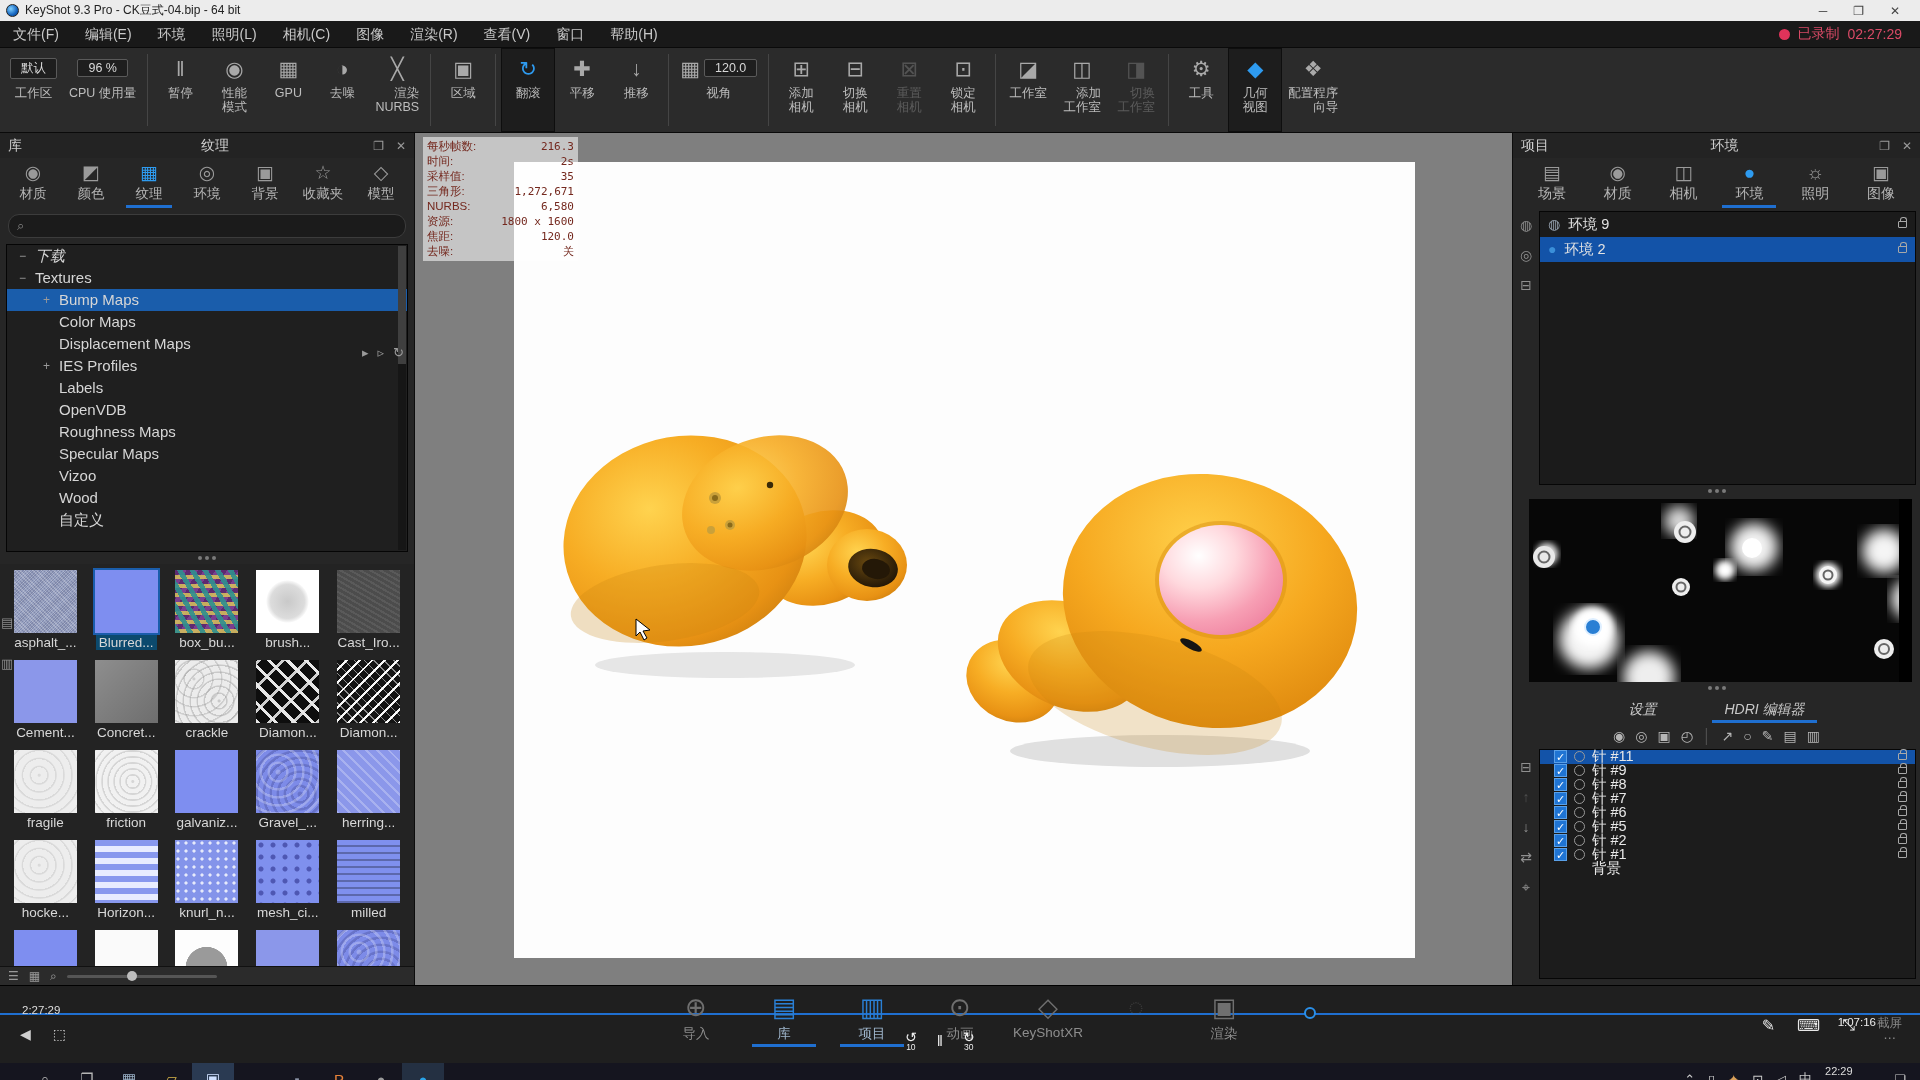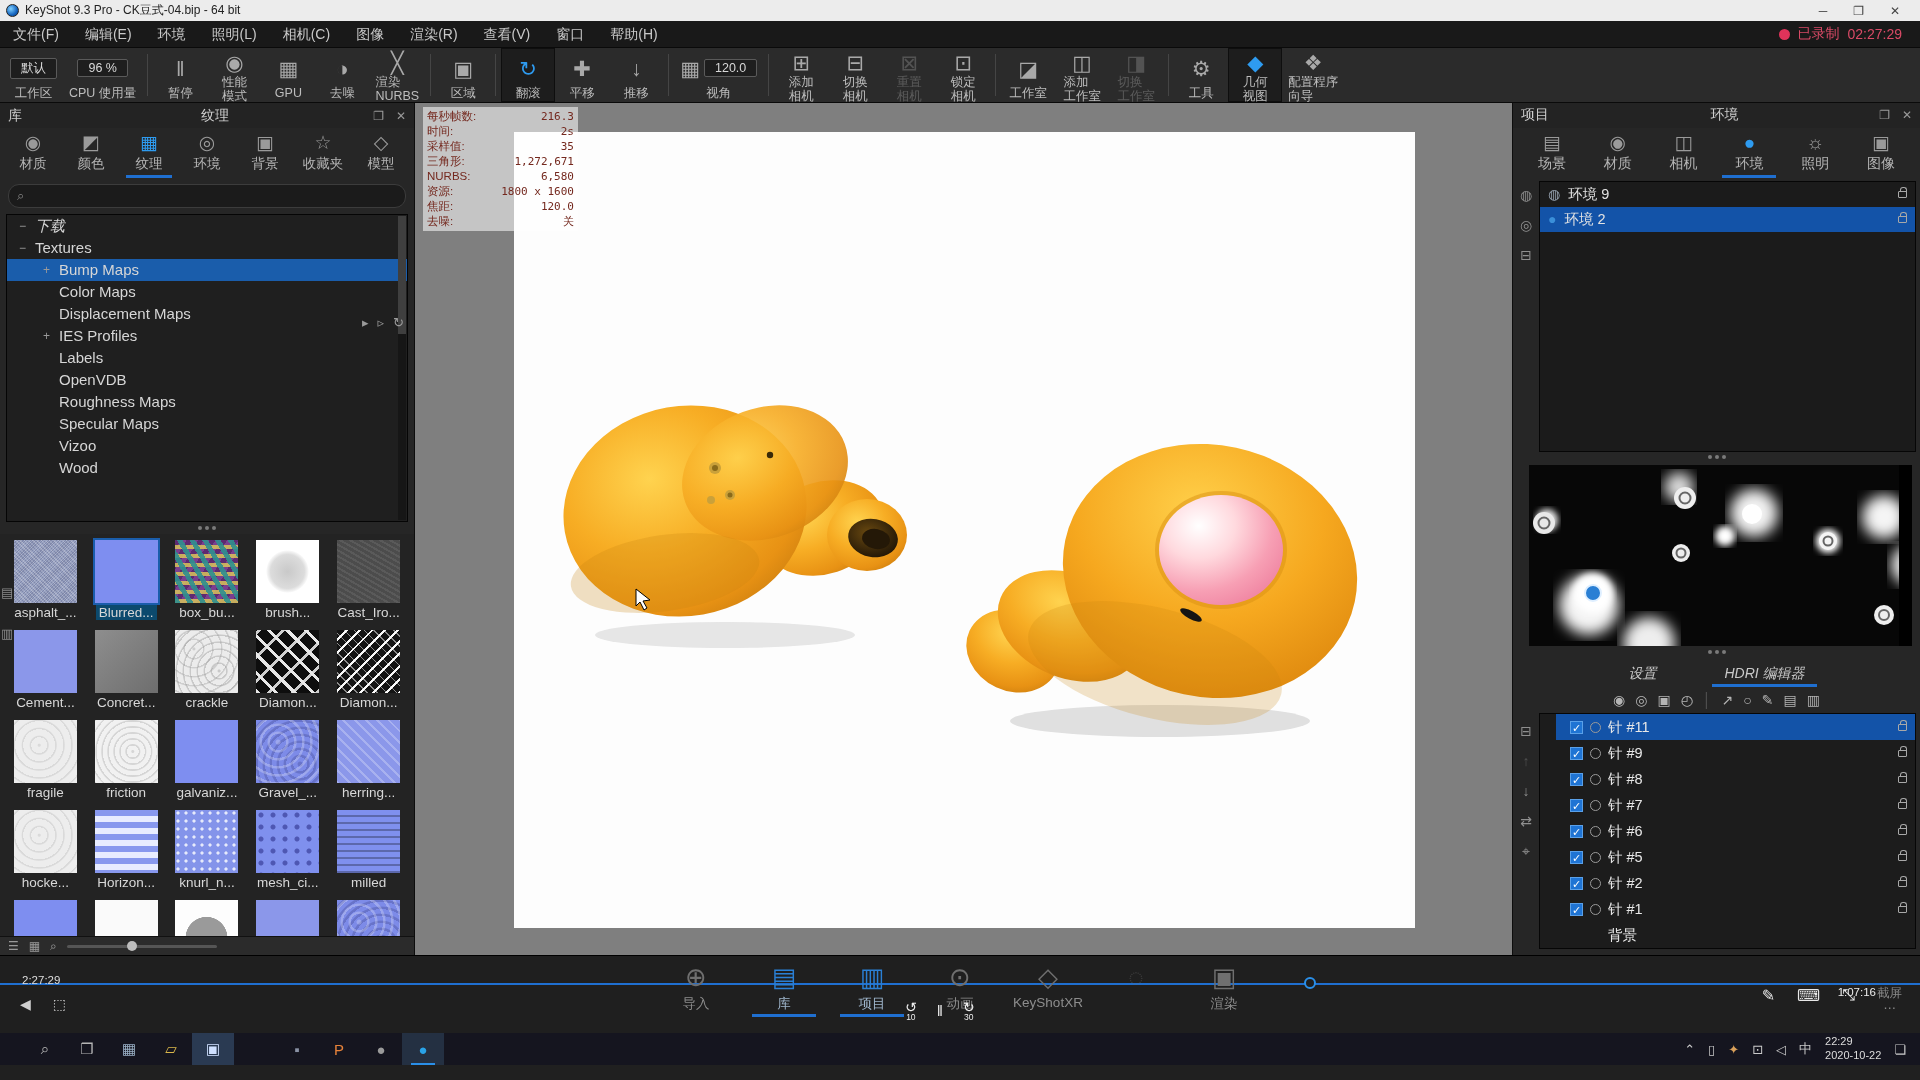--- a/index.html
+++ b/index.html
@@ -18,32 +18,32 @@
 
   
   .menubar { height:26px; background:#191919; display:flex; align-items:center; color:#c9c9c9;
     font-size:14px; }
   .menubar .mitem { padding:0 13px; line-height:26px; }
   .rec { margin-left:auto; display:flex; align-items:center; gap:8px; padding-right:18px;
     color:#d94a66; font-size:14px; }
   .rec .dot { width:11px; height:11px; border-radius:50%; background:#e0335a; }
 
   
-  .toolbar { height:56px; background:#2b2b2b; border-top:1px solid #0a0a0a; border-bottom:1px solid #0a0a0a;
+  .toolbar { height:86px; background:#2b2b2b; border-top:1px solid #0a0a0a; border-bottom:1px solid #0a0a0a;
     display:flex; align-items:stretch; padding:0 4px; }
   .tb-item { display:flex; flex-direction:column; align-items:center; justify-content:flex-start;
     min-width:54px; padding:4px 6px 2px; color:#bdbdbd; font-size:12.5px; }
   .tb-item.k-div { min-width:1px; width:1px; padding:0; margin:6px 5px; background:#454545; }
   .tb-top { height:32px; display:flex; align-items:center; gap:4px; }
   .tb-icon { font-size:21px; color:#a9a9a9; line-height:1; }
   .tb-icon:empty { display:none; }
   .tb-value { border:1px solid #5a5a5a; background:#1e1e1e; color:#d8d8d8; padding:1px 10px;
     font-size:12.5px; border-radius:2px; }
   .tb-value:empty { display:none; }
-  .tb-label { white-space:pre-line; text-align:left; line-height:1.12; padding-top:2px; }
+  .tb-label { white-space:pre-line; text-align:right; line-height:1.12; padding-top:2px; }
   .tb-item.active { background:#1d1d1d; box-shadow:inset 0 0 0 1px #0e0e0e; }
   .tb-item.active .tb-icon { color:#2e9bf0; }
   .tb-item.disabled { opacity:.32; }
 
   
   .main { display:flex; height:852px; }
 
   
   .library { width:415px; background:#262626; border-right:1px solid #0d0d0d; position:relative;
     display:flex; flex-direction:column; }
@@ -133,22 +133,22 @@
   .env-row .grow { flex:1; }
   .hdri-preview { margin:2px 8px 0 16px; height:183px; background:#000; position:relative; overflow:hidden; }
   .rp-edit-tabs { display:flex; justify-content:center; gap:44px; margin-top:4px; font-size:14px; color:#c9c9c9; }
   .etab { padding:3px 12px 4px; position:relative;font-style:italic; }
   .etab.active::after { content:""; position:absolute; left:0; right:0; bottom:0; height:3px; background:#1f6fd0; }
   .pin-toolbar { display:flex; justify-content:center; align-items:center; gap:10px; height:26px;
     color:#b5b5b5; font-size:14px; }
   .pin-toolbar .sep { color:#555; }
   .pins-section { display:flex; flex:1; }
   .pins-list { flex:1; background:#1c1c1c; border:1px solid #060606; margin:0 4px 6px 0; }
-  .pin-row { height:26px; display:flex; align-items:center; gap:7px; padding:0 8px 0 14px;
-    color:#e8e8e8; font-size:14.5px;margin-left:16px; }
+  .pin-row { height:14px; display:flex; align-items:center; gap:7px; padding:0 8px 0 14px;
+    color:#e8e8e8; font-size:14.5px; }
   .pin-row.selected { background:#1353a8; }
   .pin-check { width:13px; height:13px; background:#1f74d4; border:1px solid #5aa0e8; color:#fff;
     font-size:11px; line-height:12px; text-align:center; flex:none; }
   .pin-check::before { content:"✓"; }
   .pin-radio { width:11px; height:11px; border:1px solid #9a9a9a; border-radius:50%; flex:none; }
   .pin-row .grow { flex:1; }
   .pin-row.plain .pin-check, .pin-row.plain .pin-radio, .pin-row.plain .lock { visibility:hidden; }
   .lock { position:relative; width:9px; height:7px; border:1px solid #a8a8a8; border-radius:1px; flex:none; }
   .lock::before { content:""; position:absolute; left:1px; top:-5px; width:5px; height:4px;
     border:1px solid #a8a8a8; border-bottom:none; border-radius:3px 3px 0 0; }
@@ -576,20 +576,24 @@
             <div class="trow" style="--lvl: 1;">
               <span class="pfx"></span>
               <span>Vizoo</span>
             </div>
 
             <div class="trow" style="--lvl: 1;">
               <span class="pfx"></span>
               <span>Wood</span>
             </div>
 
+            <div class="trow" style="--lvl: 1;">
+              <span class="pfx"></span>
+              <span>自定义</span>
+            </div>
           </div>
         <div class="tree-scroll">
             <div class="thumbbar"></div>
           </div>
       </div>
       <div class="splitter">
           <i></i>
           <i></i>
           <i></i>
         </div>

